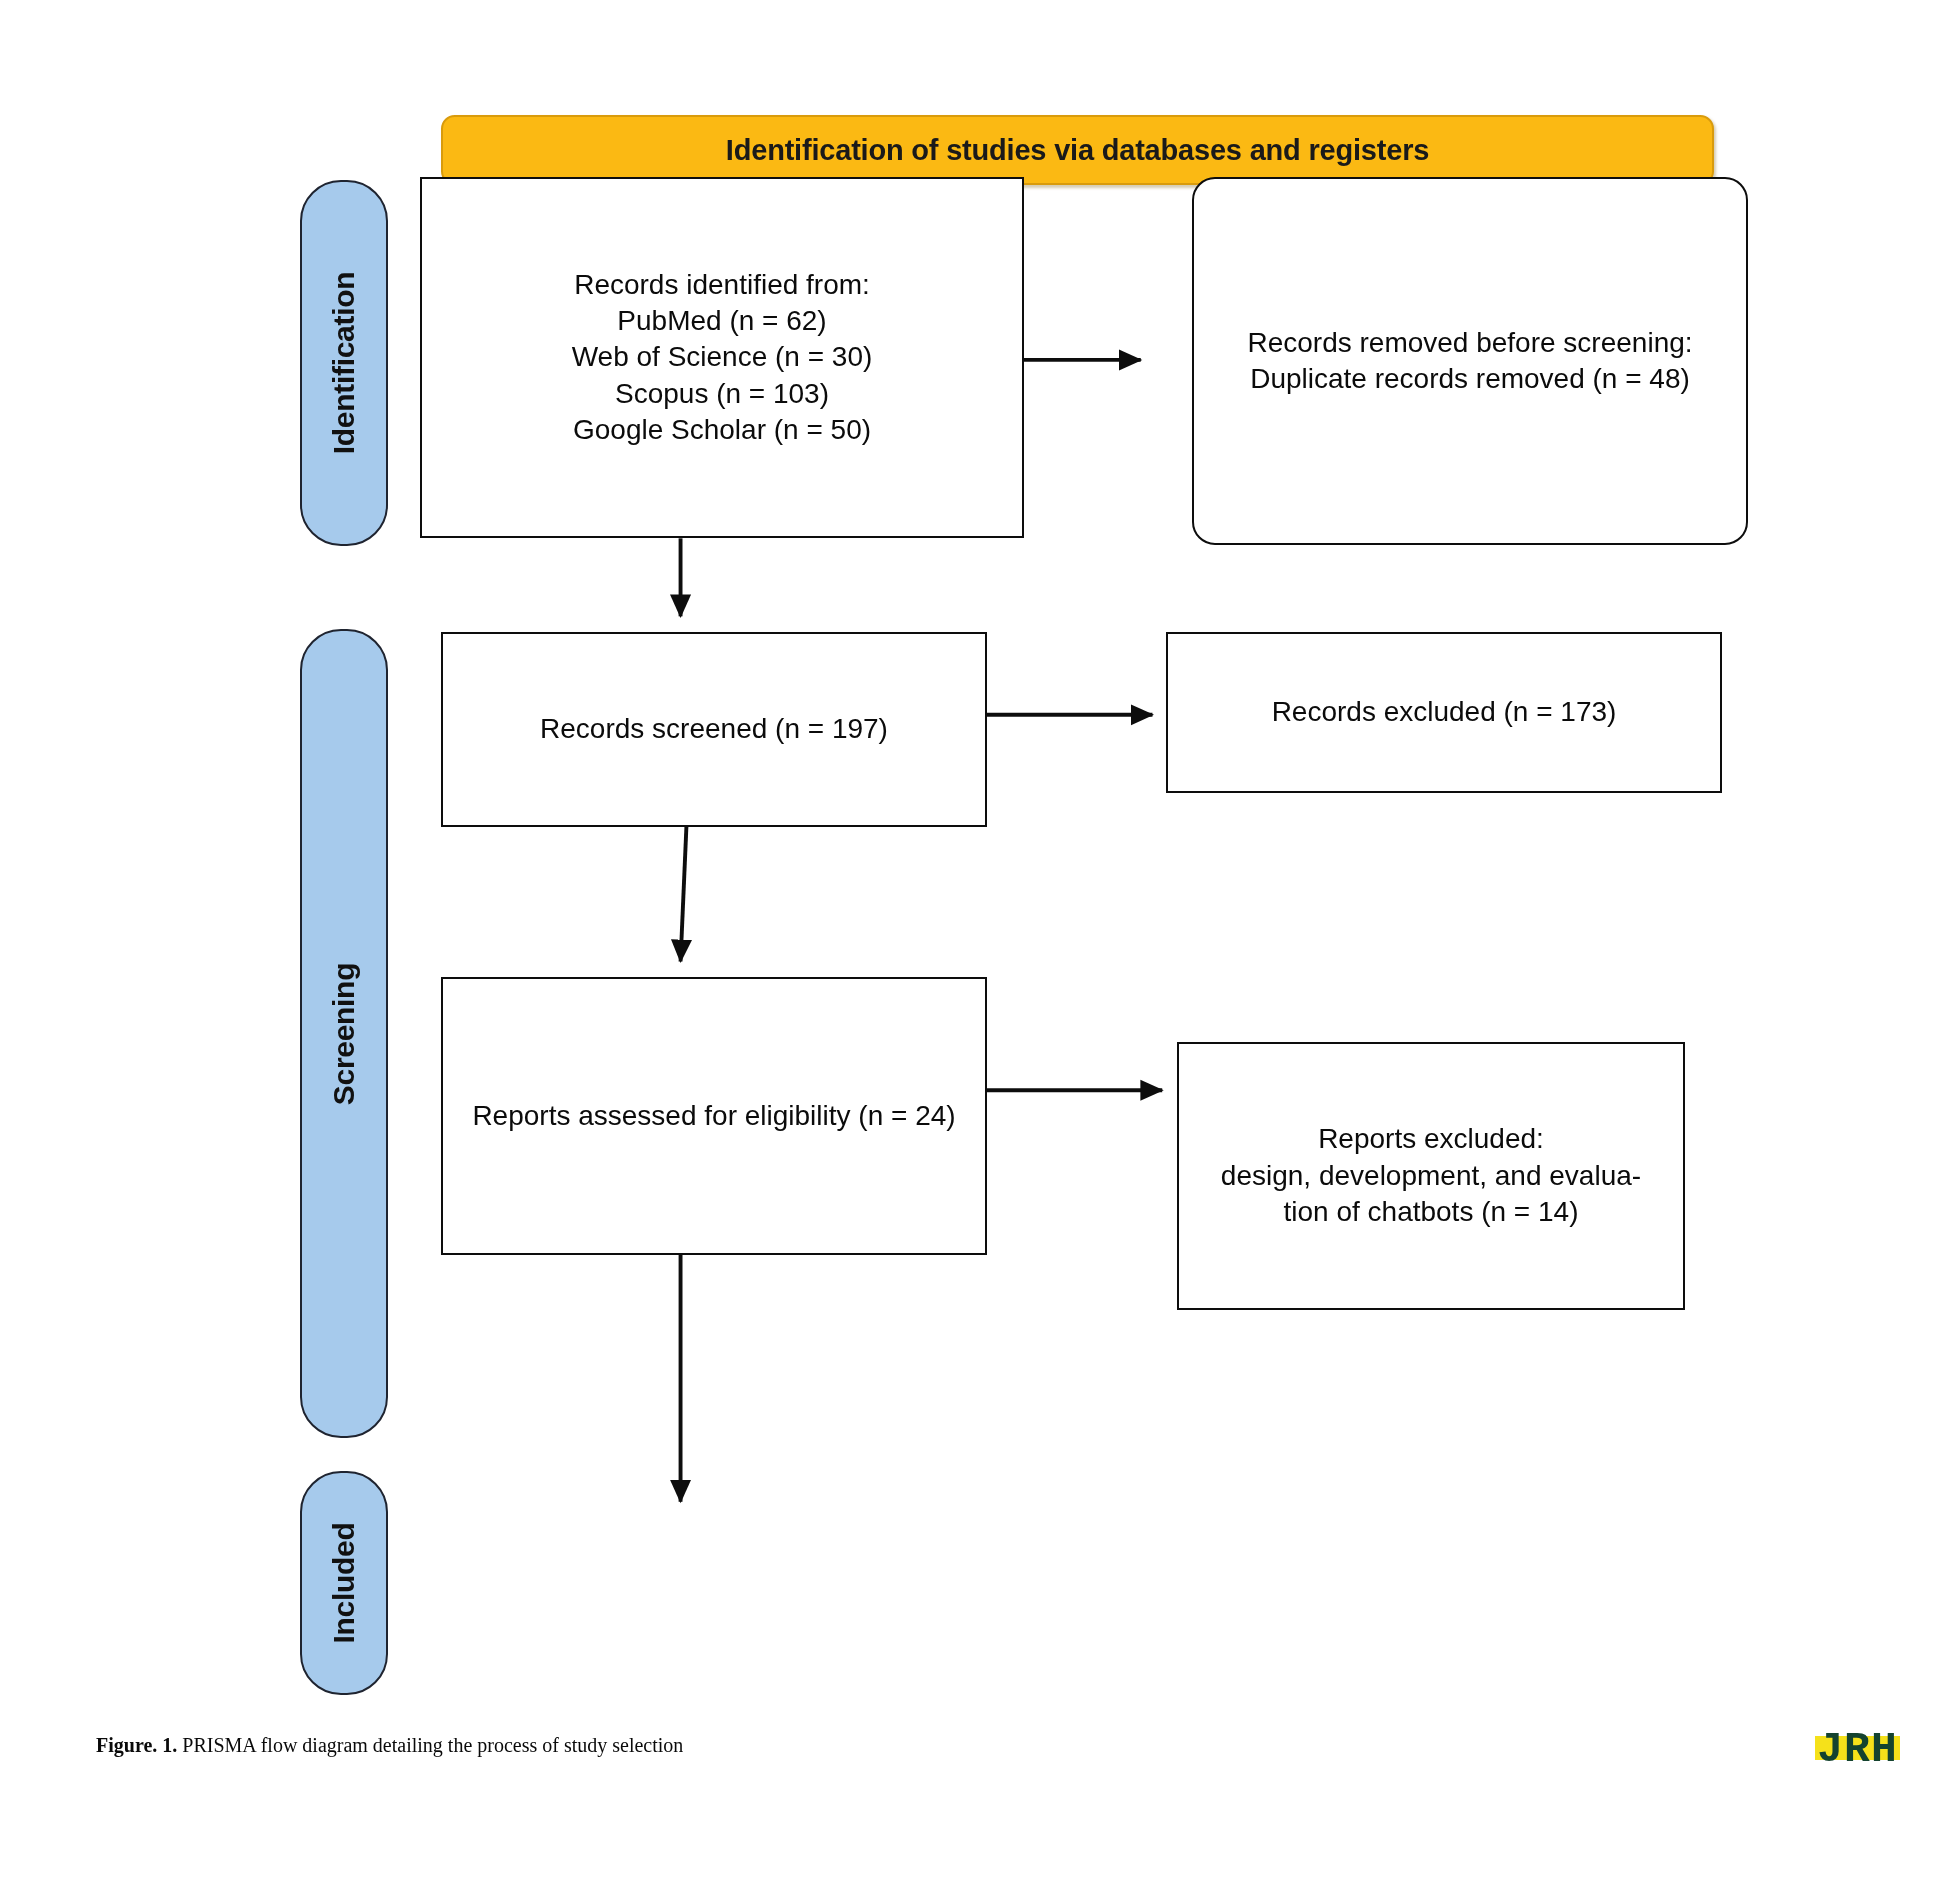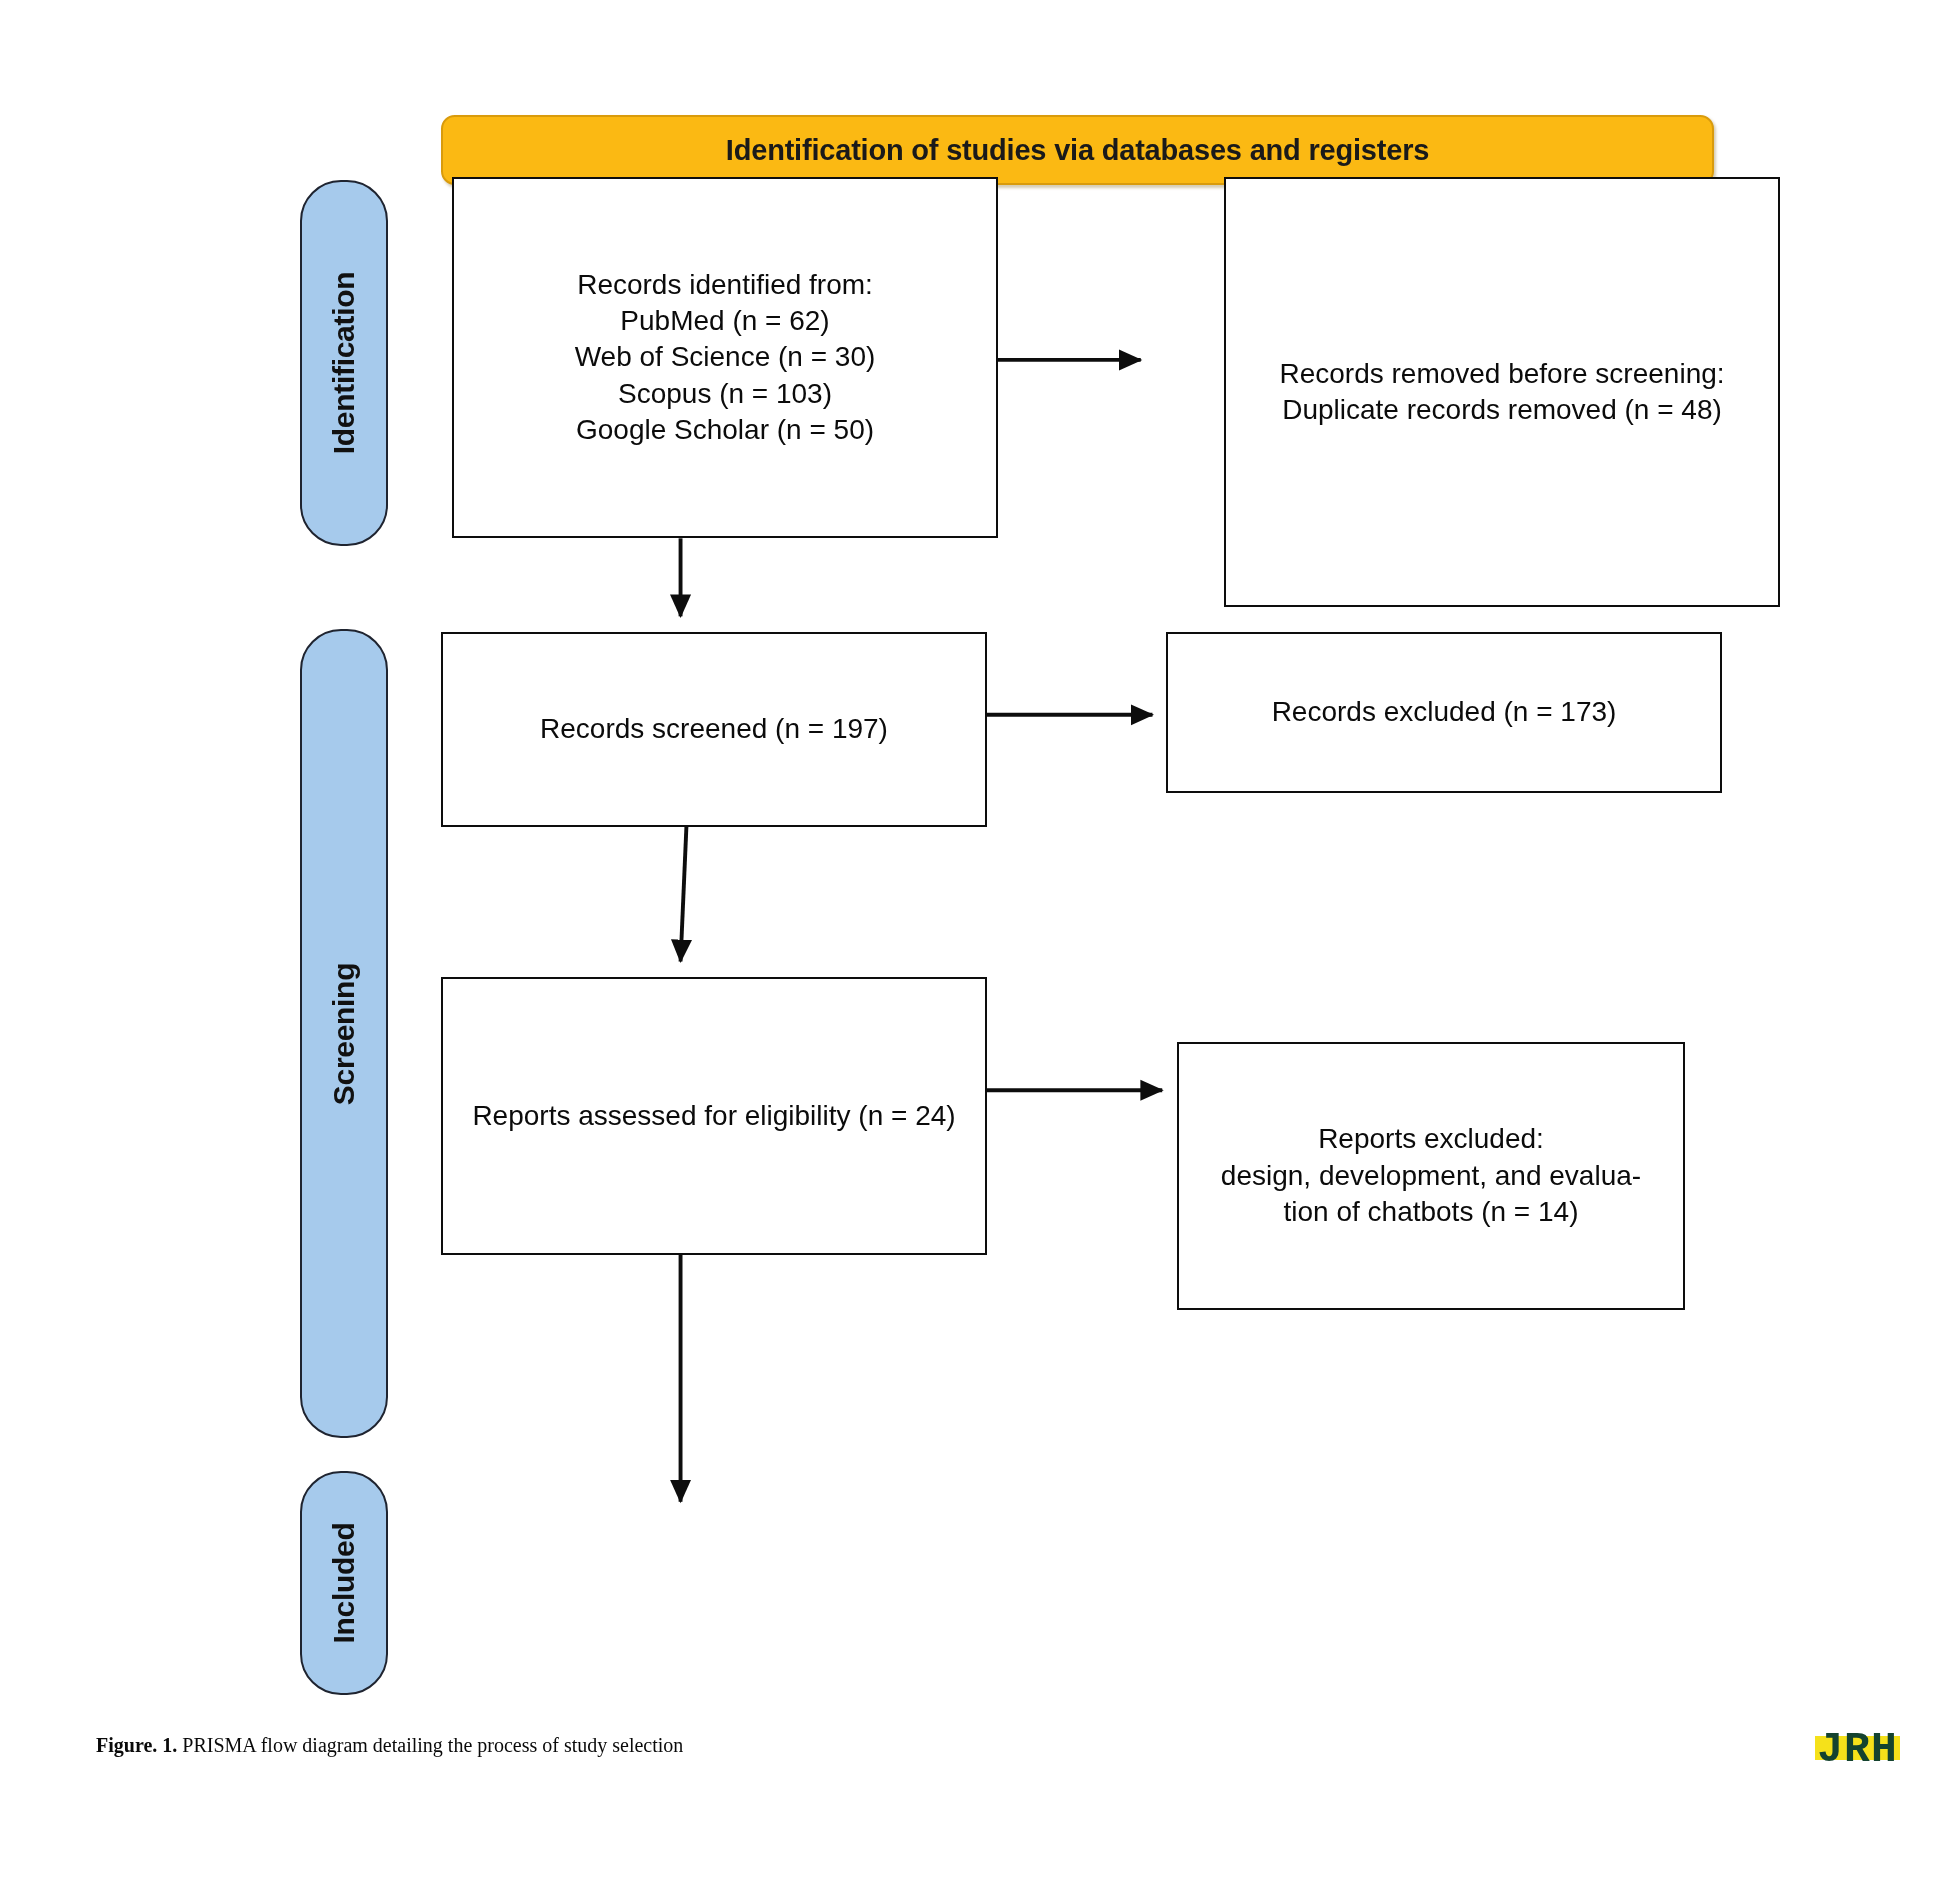--- a/index.html
+++ b/index.html
@@ -77,22 +77,22 @@
     padding: 5.9px 13.7px;
   }
   .box-text {
     text-align: center;
     font-size: 28px;
     line-height: 1.30;
     color: #0b0b0b;
     white-space: pre-line;
   }
 
-  #box-identified      { left: 452px;  top: 177px;  width: 546px; height: 361px; justify-content: center; }
-  #box-removed         { left: 1224px; top: 177px;  width: 556px; height: 430px; }
+  #box-identified      { left: 420px;  top: 177px;  width: 604px; height: 361px; justify-content: center; }
+  #box-removed         { left: 1192px; top: 177px;  width: 556px; height: 368px; border-radius: 23px; }
   #box-screened        { left: 441px;  top: 632px;  width: 546px; height: 195px; }
   #box-excluded        { left: 1166px; top: 632px;  width: 556px; height: 161px; }
   #box-eligibility     { left: 441px;  top: 977px; width: 546px; height: 278px; }
   #box-reports-excl    { left: 1177px; top: 1042px; width: 508px; height: 268px; }
   #box-included        { left: 429px;  top: 1517px; width: 561px; height: 190px; }
 
   
   #connectors {
     position: absolute;
     left: 0; top: 0;

